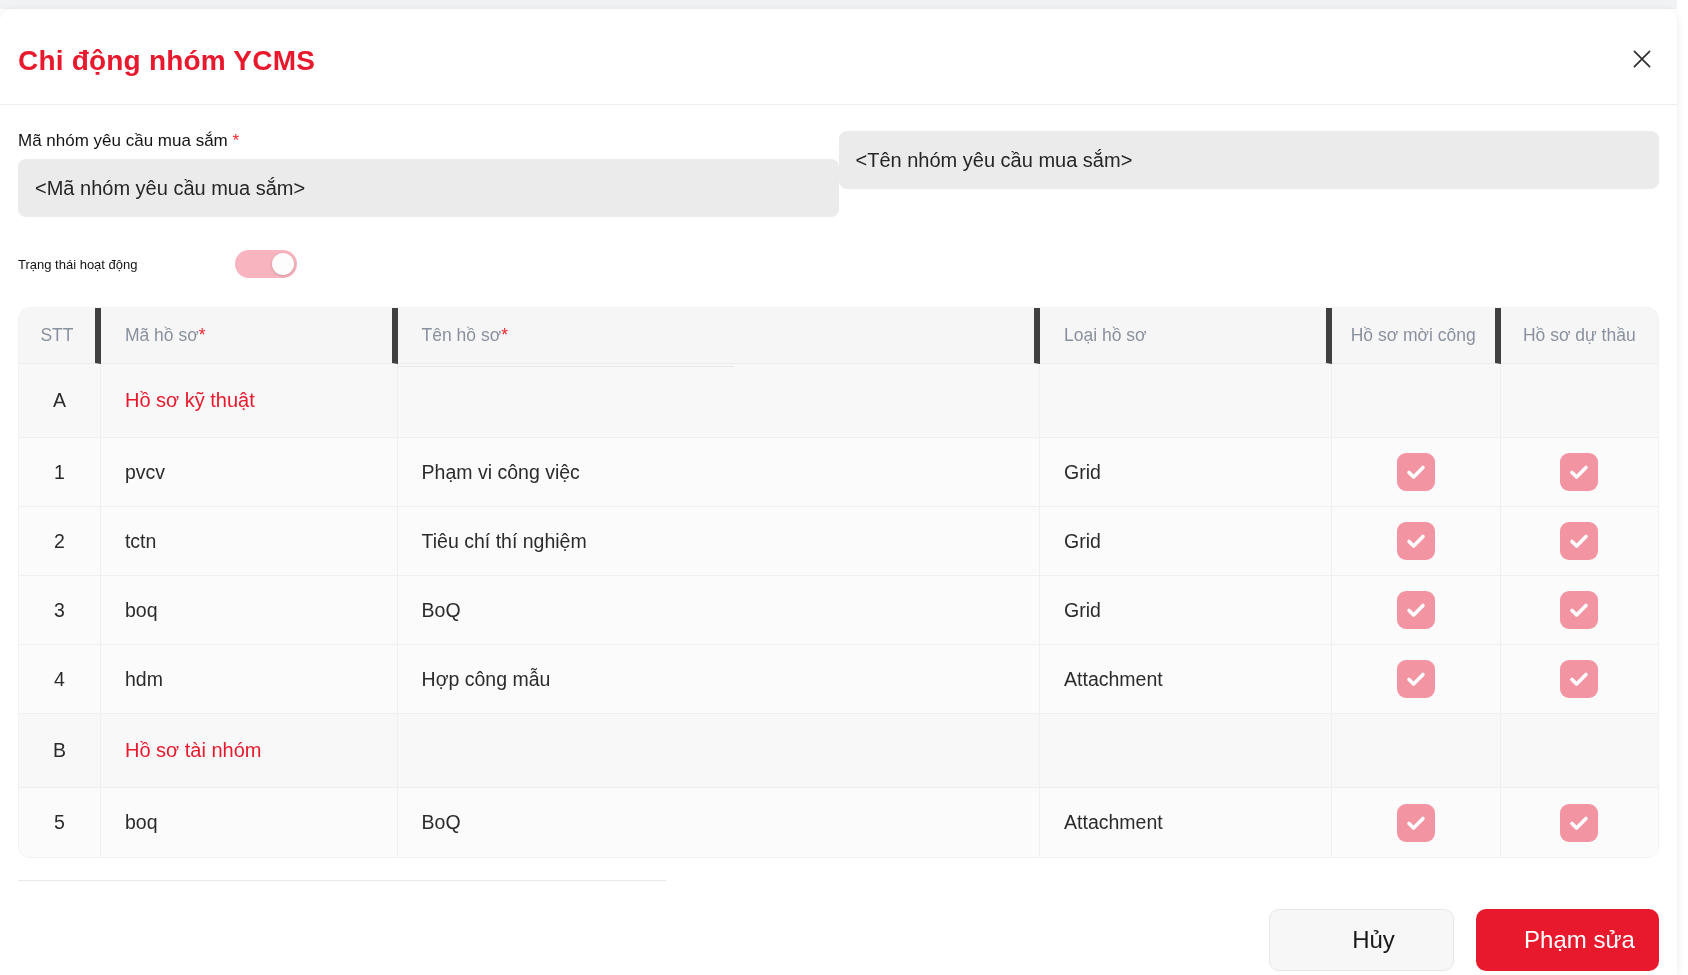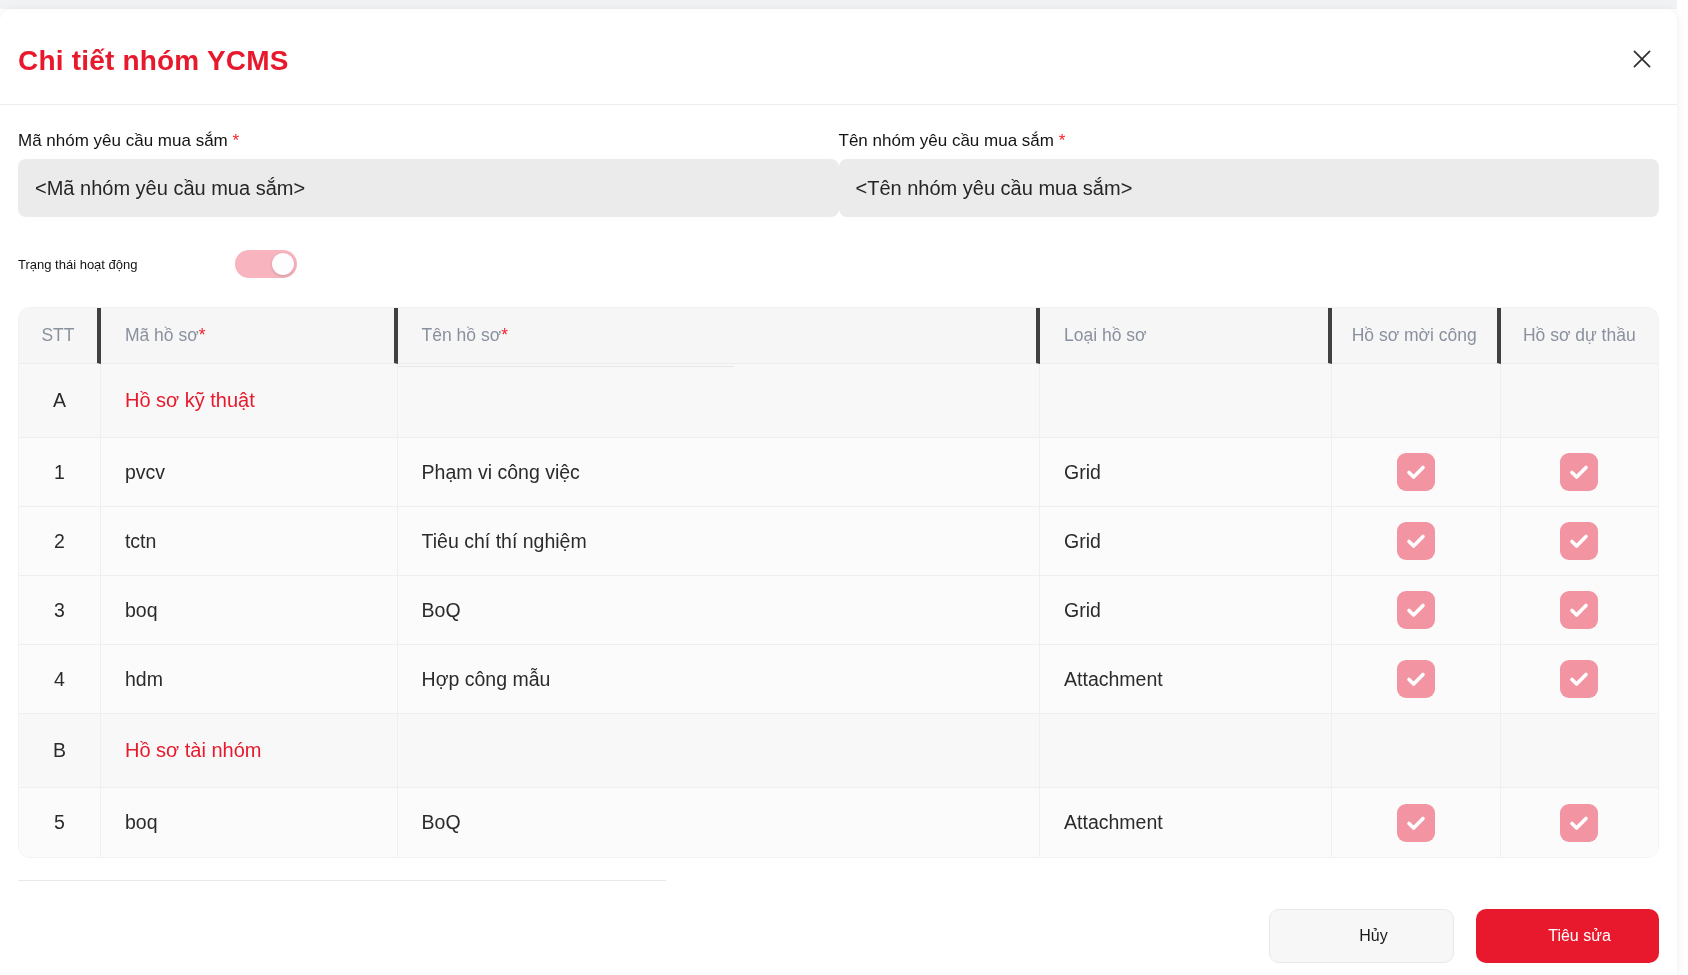--- a/index.html
+++ b/index.html
@@ -20,73 +20,69 @@
                 padding:0 17px; font-size:20px; color:#262626; font-family:inherit; outline:none; }
   .toggle-row { display:flex; align-items:center; margin-top:33px; }
   .toggle-label { font-size:13px; color:#141414; width:217px; }
   .switch { width:62px; height:28px; border-radius:14px; background:#f8b4bf; position:relative;
             border:none; cursor:pointer; flex:0 0 auto; }
   .switch-knob { position:absolute; top:3px; right:3px; width:22px; height:22px; border-radius:50%;
                  background:#fdfdfd; box-shadow:0 1px 3px rgba(0,0,0,.18); }
   .table-wrap { margin-top:29px; border-radius:12px; overflow:hidden; border:1px solid #f2f2f3; }
   table { width:100%; border-collapse:separate; border-spacing:0; table-layout:fixed; }
   th { background:#f6f6f7; height:56px; font-weight:400; font-size:17.5px; color:#8a919e;
-       text-align:left; padding:0 24px; border-bottom:1px solid #ececee; border-right:4px solid #404040;
+       text-align:left; padding:0 24px; border-bottom:1px solid #ececee; border-right:6px solid #404040;
        white-space:nowrap; overflow:hidden; }
   th:last-child, td:last-child { border-right:none; }
   th.center, td.center { text-align:center; padding:0; }
   td { height:69px; background:#fbfbfc; font-size:19.5px; color:#2b2b2b; padding:0 24px;
        border-bottom:1px solid #efeff1; border-right:1px solid #efeff1; }
   tr:last-child td { border-bottom:none; }
   tr.section td { background:#f8f8f9; height:74px; }
   tr.section td.code { color:#e8192c; font-size:20px; }
   tr.r-a td.name { position:relative; }
   tr.r-a td.name::before { content:""; position:absolute; top:2px; left:0; width:336px; height:1px;
                            background:#e7e7e7; }
   .checkbox { display:inline-flex; width:38px; height:38px; border-radius:9px; background:#f294a2;
               align-items:center; justify-content:center; vertical-align:middle; cursor:pointer; }
   .after-line { margin-top:22px; width:648px; height:1px; background:#e9e9e9; }
   .footer { display:flex; justify-content:flex-end; gap:22px; margin-top:28px; }
-  .btn { height:54px; border-radius:10px; font-size:16px; font-family:inherit; cursor:pointer;padding-left:24px; }
+  .btn { height:62px; border-radius:10px; font-size:24px; font-family:inherit; cursor:pointer;padding-left:24px; }
   .btn-cancel { width:185px; background:#f7f7f7; border:1px solid #e8e8e8; color:#1a1a1a; }
   .btn-primary { width:183px; background:#e8192c; border:none; color:#fff; }
 </style>
 </head>
 <body>
 
 <div class="top-strip"></div>
 
 <div class="modal">
 
   <div class="modal-header">
-    <div class="modal-title">Chi tiết nhóm YCMS</div>
+    <div class="modal-title">Chi động nhóm YCMS</div>
     <button class="close-btn">
       <span>
         <svg width="26" height="26" viewBox="0 0 24 24">
           <path d="M5 5l14 14M19 5L5 19" stroke="#2f2f2f" stroke-width="1.6" stroke-linecap="round" fill="none"></path>
         </svg>
       </span>
     </button>
   </div>
 
   <div class="modal-body">
 
     <div class="form-grid">
       <div>
         <div class="field-label">
           <span>Mã nhóm yêu cầu mua sắm</span>
           <span class="req">*</span>
         </div>
         <input class="text-input" type="text" value="&lt;Mã nhóm yêu cầu mua sắm&gt;" style="">
       </div>
       <div>
-        <div class="field-label">
-          <span>Tên nhóm yêu cầu mua sắm</span>
-          <span class="req">*</span>
-        </div>
         <input class="text-input" type="text" value="&lt;Tên nhóm yêu cầu mua sắm&gt;" style="">
       </div>
     </div>
 
     <div class="toggle-row">
       <div class="toggle-label">Trạng thái hoạt động</div>
       <button class="switch">
         <span class="switch-knob"></span>
       </button>
     </div>
@@ -229,17 +225,17 @@
                 </span></td>
             </tr>
           </tbody>
       </table>
     </div>
 
     <div class="after-line"></div>
 
     <div class="footer">
       <button class="btn btn-cancel">Hủy</button>
-      <button class="btn btn-primary">Tiêu sửa</button>
+      <button class="btn btn-primary">Phạm sửa</button>
     </div>
 
   </div>
 </div>
 
 </body></html>

